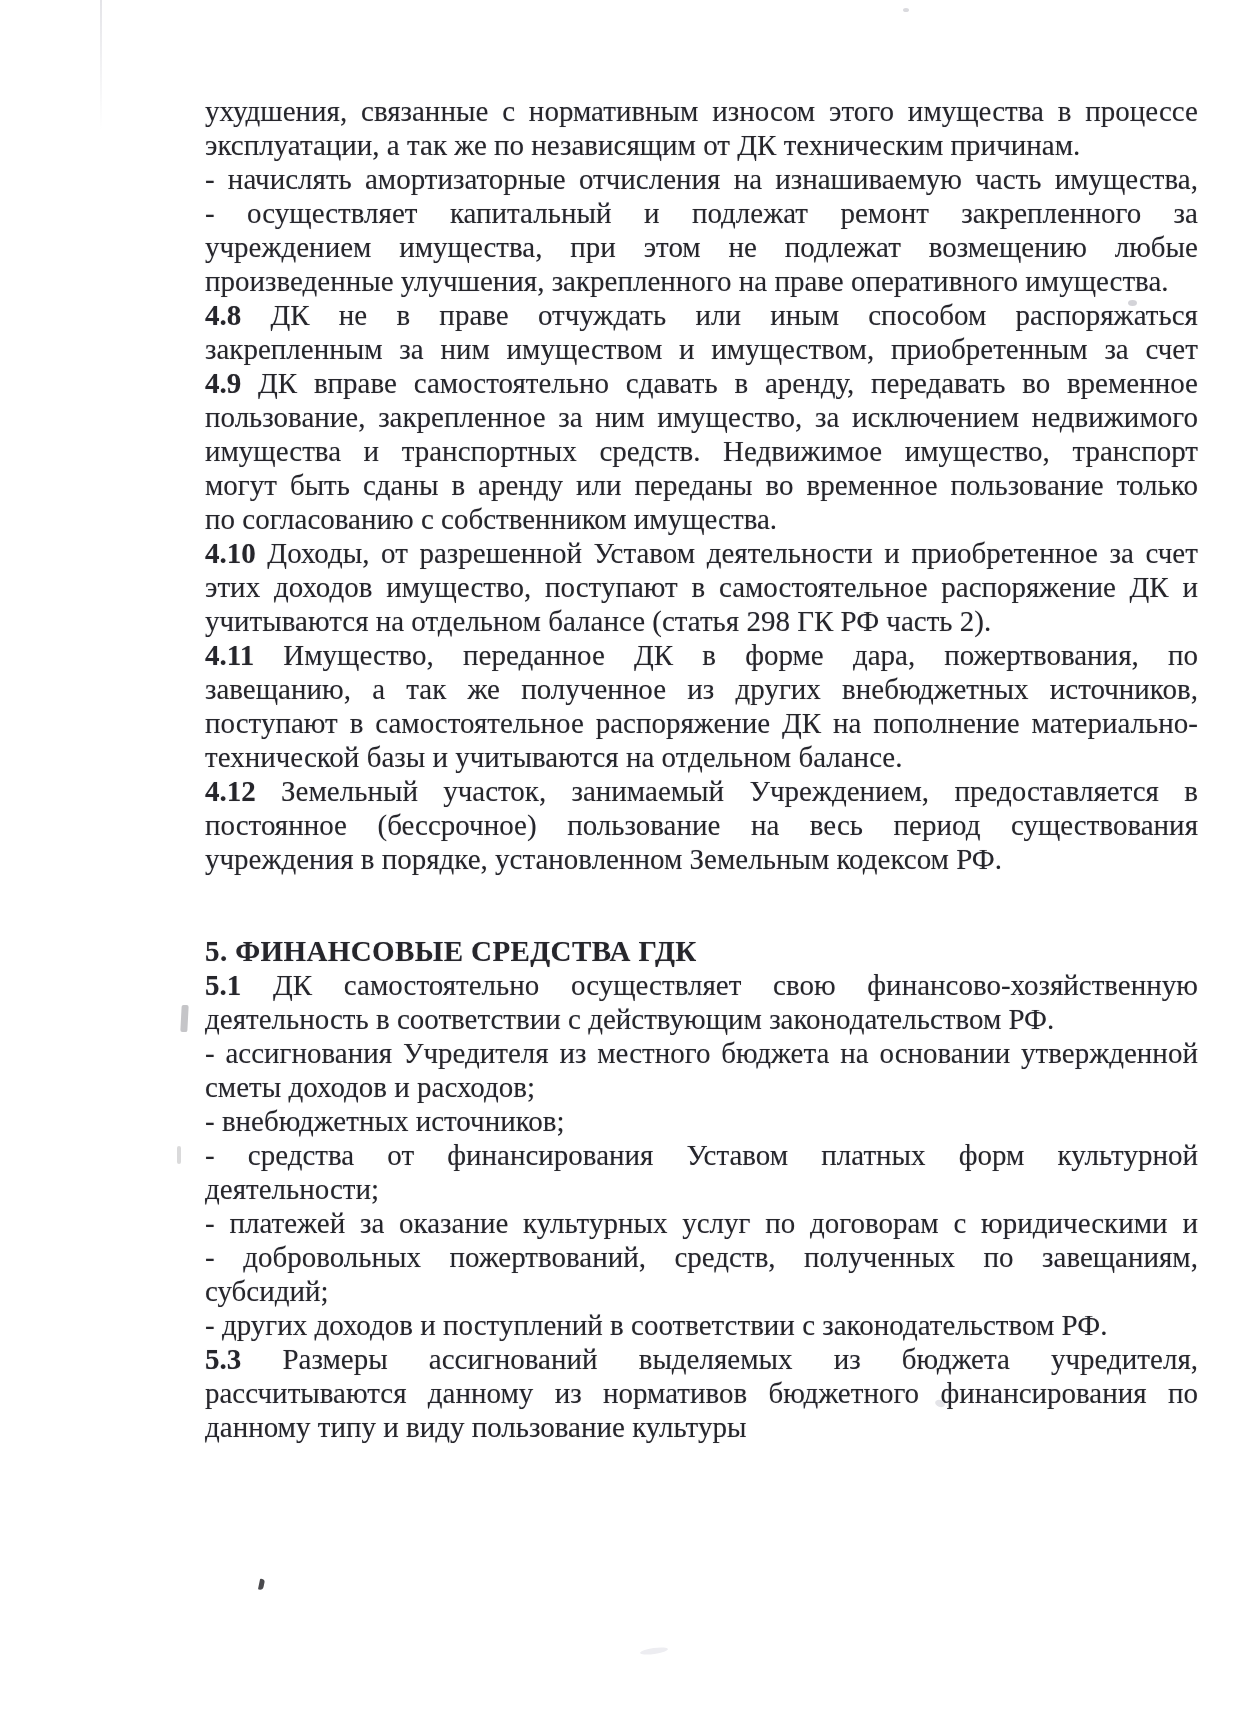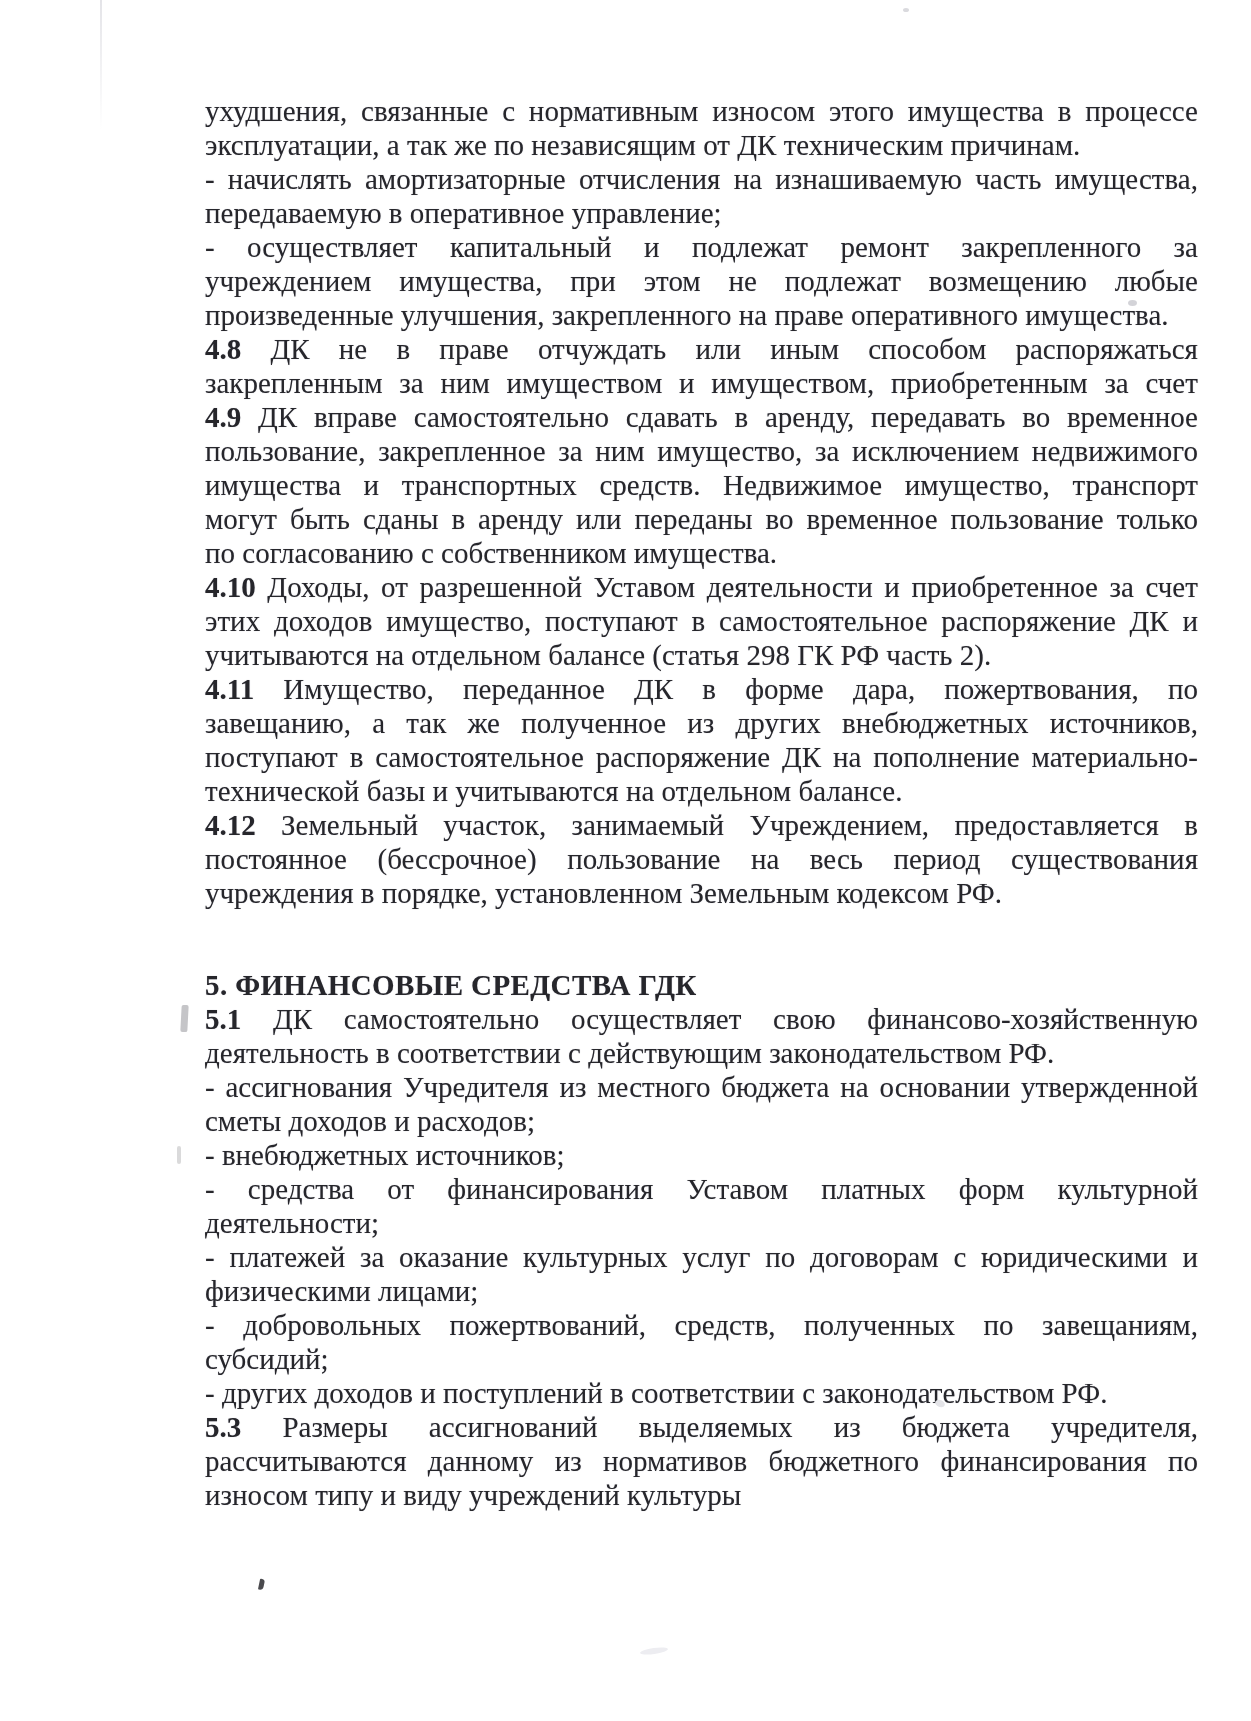--- a/index.html
+++ b/index.html
@@ -48,21 +48,20 @@
 <body>
 
 <main class="sheet">
   <div class="doc" id="doc">
       <div class="para">
         <div class="line j"><span>ухудшения,</span><span>связанные</span><span>с</span><span>нормативным</span><span>износом</span><span>этого</span><span>имущества</span><span>в</span><span>процессе</span></div>
         <div class="line">эксплуатации, а так же по независящим от ДК техническим причинам.</div>
       </div>
       <div class="para">
         <div class="line j"><span>-</span><span>начислять</span><span>амортизаторные</span><span>отчисления</span><span>на</span><span>изнашиваемую</span><span>часть</span><span>имущества,</span></div>
-        <div class="line">передаваемую в оперативное управление;</div>
       </div>
       <div class="para">
         <div class="line j"><span>-</span><span>осуществляет</span><span>капитальный</span><span>и</span><span>подлежат</span><span>ремонт</span><span>закрепленного</span><span>за</span></div>
         <div class="line j"><span>учреждением</span><span>имущества,</span><span>при</span><span>этом</span><span>не</span><span>подлежат</span><span>возмещению</span><span>любые</span></div>
         <div class="line">произведенные улучшения, закрепленного на праве оперативного имущества.</div>
       </div>
       <div class="para">
         <div class="line j"><span class="b">4.8</span><span>ДК</span><span>не</span><span>в</span><span>праве</span><span>отчуждать</span><span>или</span><span>иным</span><span>способом</span><span>распоряжаться</span></div>
         <div class="line j"><span>закрепленным</span><span>за</span><span>ним</span><span>имуществом</span><span>и</span><span>имуществом,</span><span>приобретенным</span><span>за</span><span>счет</span></div>
       </div>
@@ -101,33 +100,32 @@
       </div>
       <div class="para">
         <div class="line">- внебюджетных источников;</div>
       </div>
       <div class="para">
         <div class="line j"><span>-</span><span>средства</span><span>от</span><span>финансирования</span><span>Уставом</span><span>платных</span><span>форм</span><span>культурной</span></div>
         <div class="line">деятельности;</div>
       </div>
       <div class="para">
         <div class="line j"><span>-</span><span>платежей</span><span>за</span><span>оказание</span><span>культурных</span><span>услуг</span><span>по</span><span>договорам</span><span>с</span><span>юридическими</span><span>и</span></div>
-        <div class="line">физическими лицами;</div>
       </div>
       <div class="para">
         <div class="line j"><span>-</span><span>добровольных</span><span>пожертвований,</span><span>средств,</span><span>полученных</span><span>по</span><span>завещаниям,</span></div>
         <div class="line">субсидий;</div>
       </div>
       <div class="para">
         <div class="line">- других доходов и поступлений в соответствии с законодательством РФ.</div>
       </div>
       <div class="para">
         <div class="line j"><span class="b">5.3</span><span>Размеры</span><span>ассигнований</span><span>выделяемых</span><span>из</span><span>бюджета</span><span>учредителя,</span></div>
         <div class="line j"><span>рассчитываются</span><span>данному</span><span>из</span><span>нормативов</span><span>бюджетного</span><span>финансирования</span><span>по</span></div>
-        <div class="line">износом типу и виду учреждений культуры</div>
+        <div class="line">данному типу и виду пользование культуры</div>
       </div>
     </div>
 
   <div class="artifact a-edge-line"></div>
   <div class="artifact a-heading-sliver"></div>
   <div class="artifact a-margin-mark"></div>
   <div class="artifact a-comma-speck"></div>
   <div class="artifact a-top-speck"></div>
   <div class="artifact a-mid-speck"></div>
   <div class="artifact a-bottom-smudge"></div>

